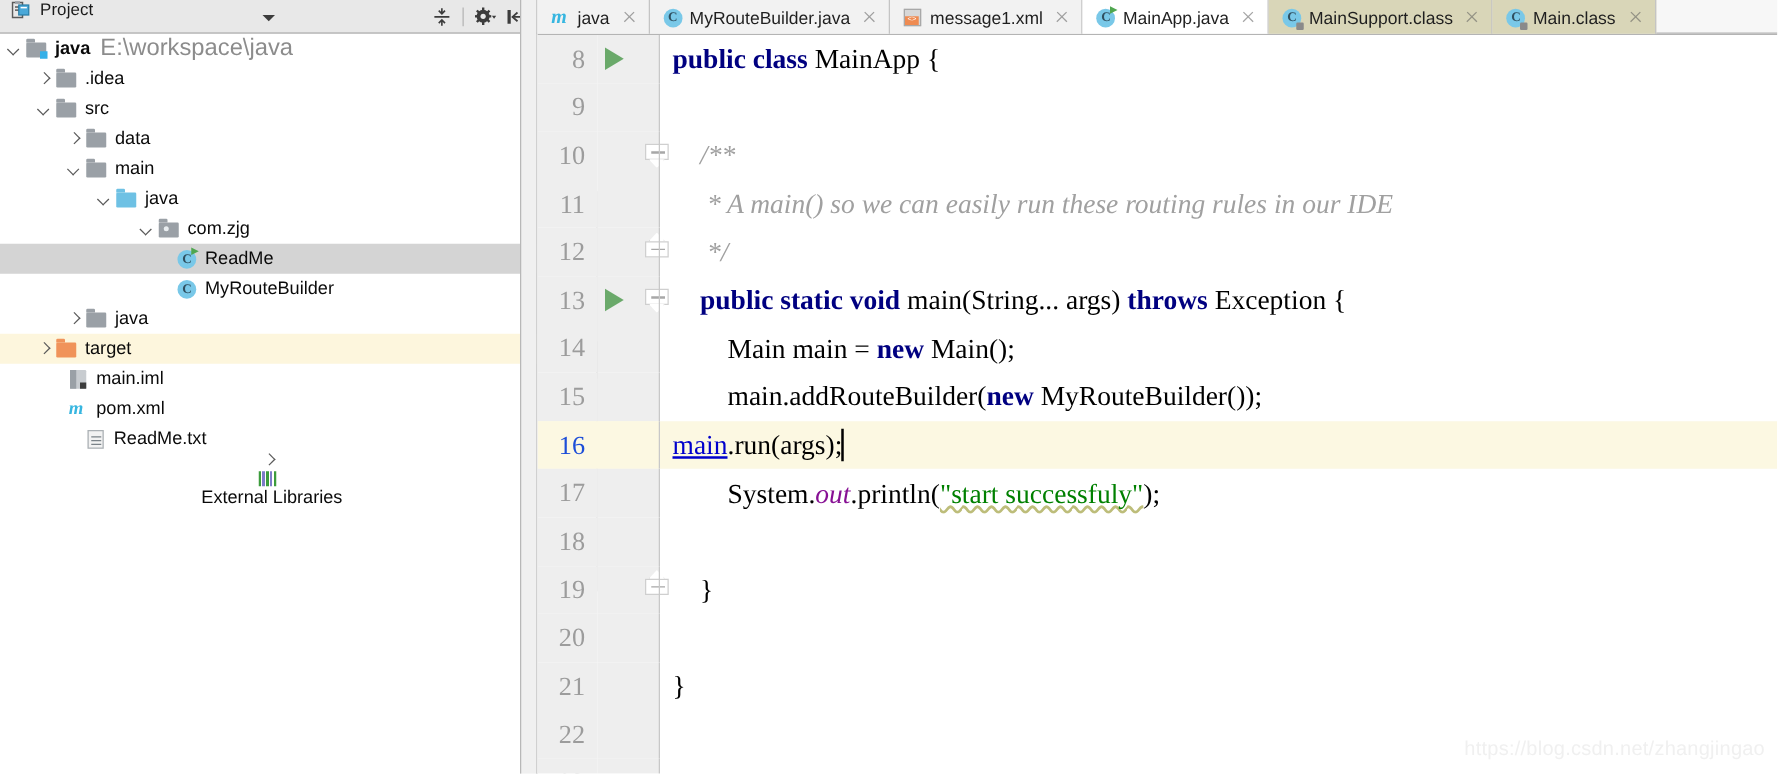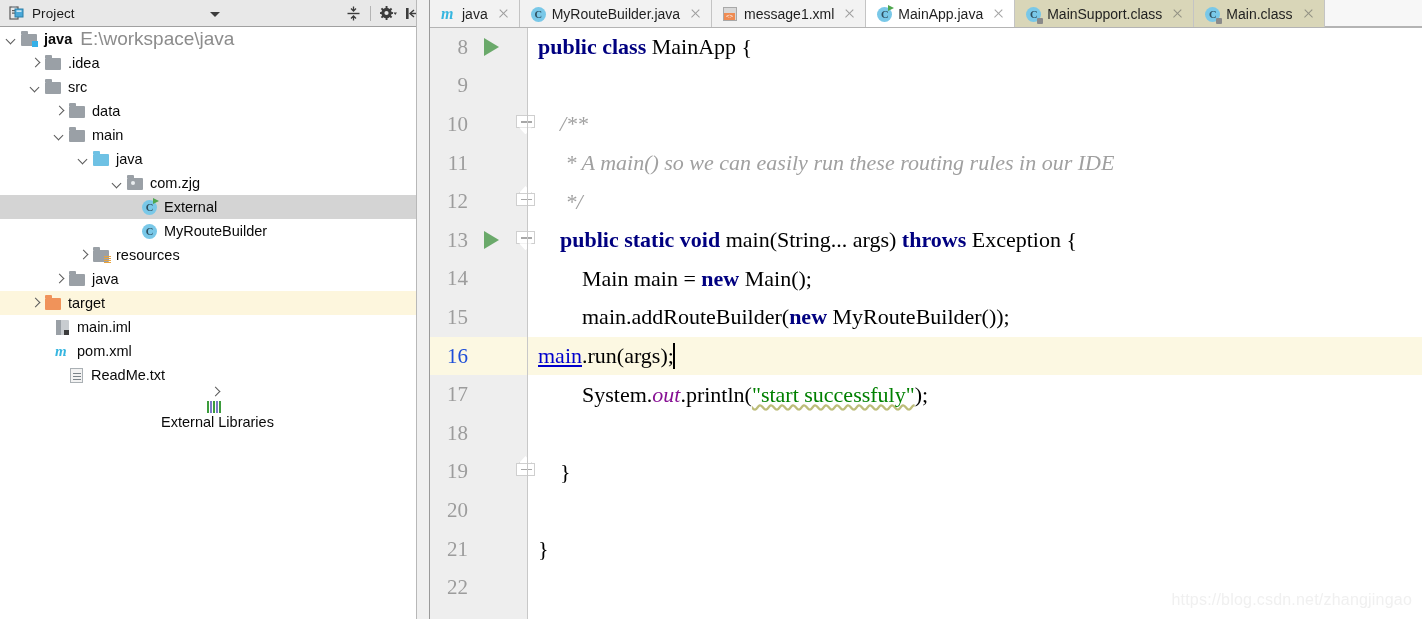--- a/index.html
+++ b/index.html
@@ -13,21 +13,21 @@
 
   
   .sidebar{
     width:430px;height:619px;position:relative;
     background:#ffffff;
     border-right:1px solid #9a9a9a;
     box-sizing:border-box;
     flex:0 0 430px;
   }
   .panel-header{
-    height:27px;display:flex;align-items:center;
+    height:27px;display:flex;align-items:flex-start;
     background:#e8e8e8;
     border-bottom:1px solid #a0a0a0;
     box-sizing:border-box;
     position:relative;
   }
   .panel-header .ph-icon{
     width:16px;height:16px;margin-left:9px;margin-right:7px;position:relative;flex:0 0 16px;
   }
   .panel-title{
     font-size:13.5px;color:#1a1a1a;letter-spacing:0.1px;
@@ -311,39 +311,30 @@
               <span class="dot"></span>
             </span>
           </span>
         <span class="lbl">com.zjg</span>
       </div>
 
       <div class="row selected" style="padding-left:141px;">
         <span class="ico">
           <span class="cls">C<span class="run"></span></span>
         </span>
-        <span class="lbl">External</span>
+        <span class="lbl">ReadMe</span>
       </div>
 
       <div class="row" style="padding-left:141px;">
         <span class="ico">
             <span class="cls">C</span>
           </span>
         <span class="lbl">MyRouteBuilder</span>
       </div>
 
-      <div class="row" style="padding-left:78px;">
-        <span class="arrow closed"></span>
-        <span class="ico">
-            <span class="fold">
-              <span class="badge lines"></span>
-            </span>
-          </span>
-        <span class="lbl">resources</span>
-      </div>
 
       <div class="row" style="padding-left:54px;">
         <span class="arrow closed"></span>
         <span class="ico">
             <span class="fold"></span>
           </span>
         <span class="lbl">java</span>
       </div>
 
       <div class="row highlight" style="padding-left:30px;">

